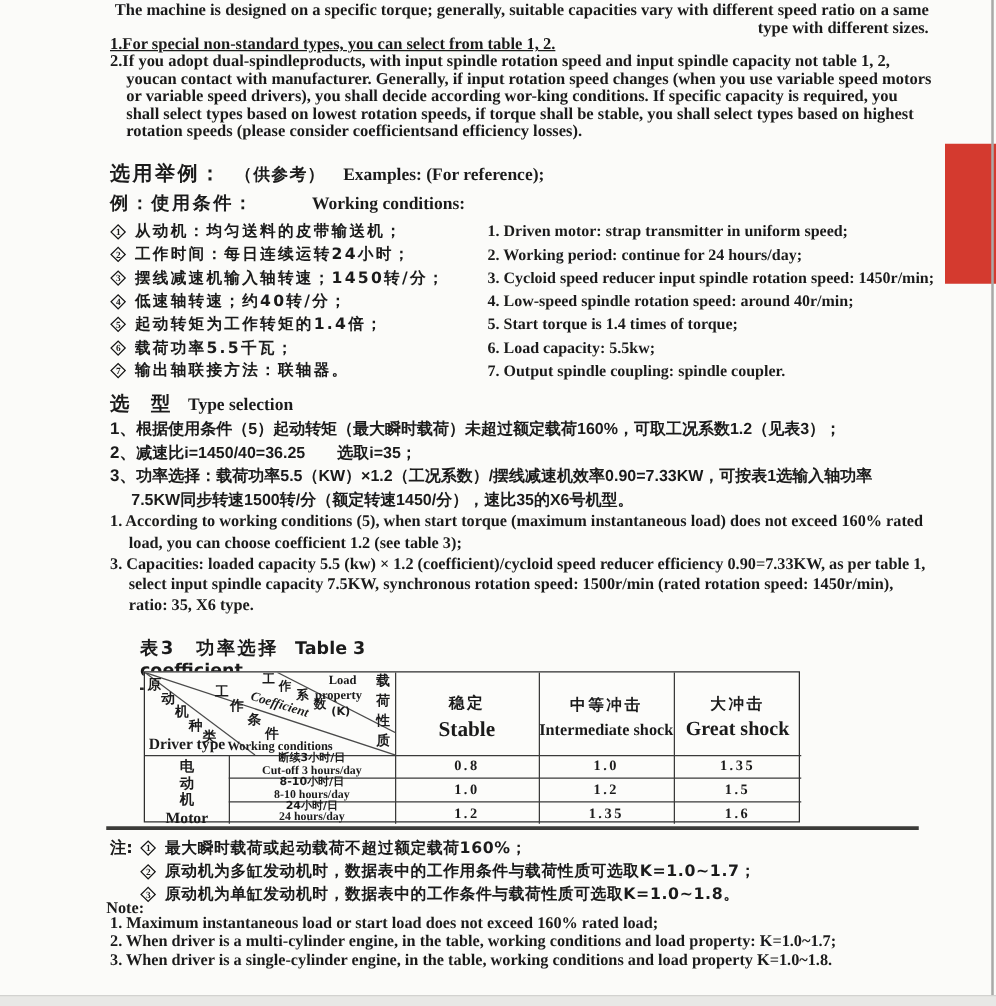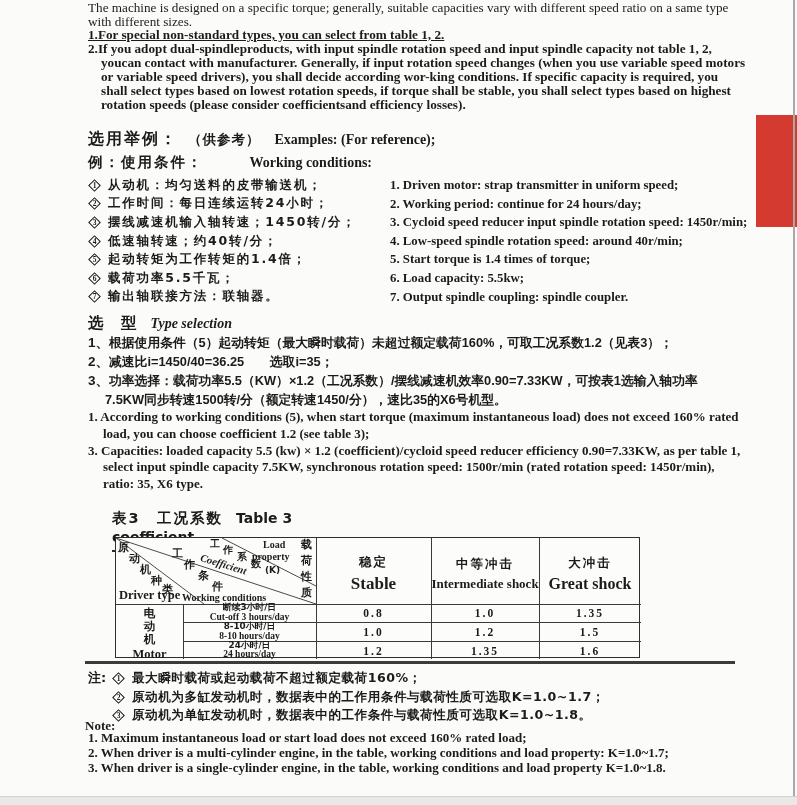--- a/index.html
+++ b/index.html
@@ -7,21 +7,21 @@
   .page {
     position:relative; width:797px; height:805px; margin:0 auto;
     background:#fbfbf9; overflow:hidden; color:#1b1b1b;
     font-family:"Liberation Serif", serif;
   }
   .abs { position:absolute; }
   .serif { font-family:"Liberation Serif", serif; font-weight:bold; }
   .sans  { font-family:"DejaVu Sans", sans-serif; font-weight:bold; }
 
   
-  .intro { left:88px; top:1px; width:655px; font-size:13.2px; line-height:14px; font-weight:normal; }
+  .intro { left:88px; top:1px; width:655px; font-size:13.2px; line-height:14px; font-weight:bold;text-align:right; }
   .li1   { left:88px; top:28px; width:660px; font-size:13.2px; line-height:14px; font-weight:bold;text-decoration:underline; }
   .li2   { left:88px; top:42px; width:658px; font-size:13.2px; line-height:13.9px; font-weight:bold;
            padding-left:13px; text-indent:-13px; }
 
   
   .ex-head { left:88px; top:129px; font-size:15px; }
   .ex-head .zh { font-size:16px; letter-spacing:2px; }
   .ex-head .ref { font-size:13.5px; margin-left:10px; letter-spacing:1px; }
   .ex-head .en { font-size:14px; margin-left:14px; font-family:"Liberation Serif",serif; }
   .wk-head { left:88px; top:153px; }
@@ -37,21 +37,21 @@
 
   
   .dia { width:9px; height:9px; border:1.6px solid #151515; transform:rotate(45deg);
          display:inline-flex; align-items:center; justify-content:center; margin:0 9px 0 2px; flex:none; background:#fbfbf9; }
   .dia > span { transform:rotate(-45deg); font-size:7.5px; font-weight:bold; line-height:1;
                 font-family:"Liberation Serif",serif; }
 
   
   .sel-head { left:88px; top:313px; }
   .sel-head .zh { font-size:15.5px; letter-spacing:6px; }
-  .sel-head .en { font-size:14px; margin-left:8px; font-family:"Liberation Serif",serif;font-style:italic; }
+  .sel-head .en { font-size:14px; margin-left:8px; font-family:"Liberation Serif",serif; }
   .sel-zh { left:88px; top:333px; width:648px; }
   .sel-zh .item { font-family:Liberation Sans, sans-serif; font-weight:bold; font-size:12.8px;
                   line-height:19px; padding-left:17px; text-indent:-17px; }
   .sel-zh .num { font-size:13.5px; }
   .sel-en { left:88px; top:409px; width:656px; }
   .sel-en .item { font-size:13px; font-weight:bold; line-height:16.8px; padding-left:15px; text-indent:-15px;
                   font-family:"Liberation Serif",serif; }
 
   
   .tbl-title { left:112px; top:509px; width:242px; border-bottom:2.5px solid #2b2b2b; padding-bottom:4px; }
@@ -173,21 +173,21 @@
     <div class="item"><span class="num">1、</span><span>根据使用条件（5）起动转矩（最大瞬时载荷）未超过额定载荷160%，可取工况系数1.2（见表3）；</span></div>
     <div class="item"><span class="num">2、</span><span>减速比i=1450/40=36.25　　选取i=35；</span></div>
     <div class="item"><span class="num">3、</span><span>功率选择：载荷功率5.5（KW）×1.2（工况系数）/摆线减速机效率0.90=7.33KW，可按表1选输入轴功率7.5KW同步转速1500转/分（额定转速1450/分），速比35的X6号机型。</span></div>
   </div>
   <div class="abs sel-en">
     <div class="item">1. According to working conditions (5), when start torque (maximum instantaneous load) does not exceed 160% rated load, you can choose coefficient 1.2 (see table 3);</div>
     <div class="item">3. Capacities: loaded capacity 5.5 (kw) × 1.2 (coefficient)/cycloid speed reducer efficiency 0.90=7.33KW, as per table 1, select input spindle capacity 7.5KW, synchronous rotation speed: 1500r/min (rated rotation speed: 1450r/min), ratio: 35, X6 type.</div>
   </div>
 
   <div class="abs tbl-title">
-    <span class="zh">表3　工况系数</span><span class="en">Table 3 coefficient</span>
+    <span class="zh">表3　功率选择</span><span class="en">Table 3 coefficient</span>
   </div>
 
   <div class="abs t3">
 
     <div class="vl" style="left:200px;top:0;width:1.3px;height:121px"></div>
     <div class="vl" style="left:315px;top:0;width:1.3px;height:121px"></div>
     <div class="vl" style="left:423px;top:0;width:1.3px;height:121px"></div>
     <div class="vl" style="left:67px;top:66px;width:1.3px;height:55px"></div>
     <div class="hl" style="left:0;top:66px;width:525px;height:1.3px"></div>
     <div class="hl" style="left:67px;top:84px;width:458px;height:1.3px"></div>

